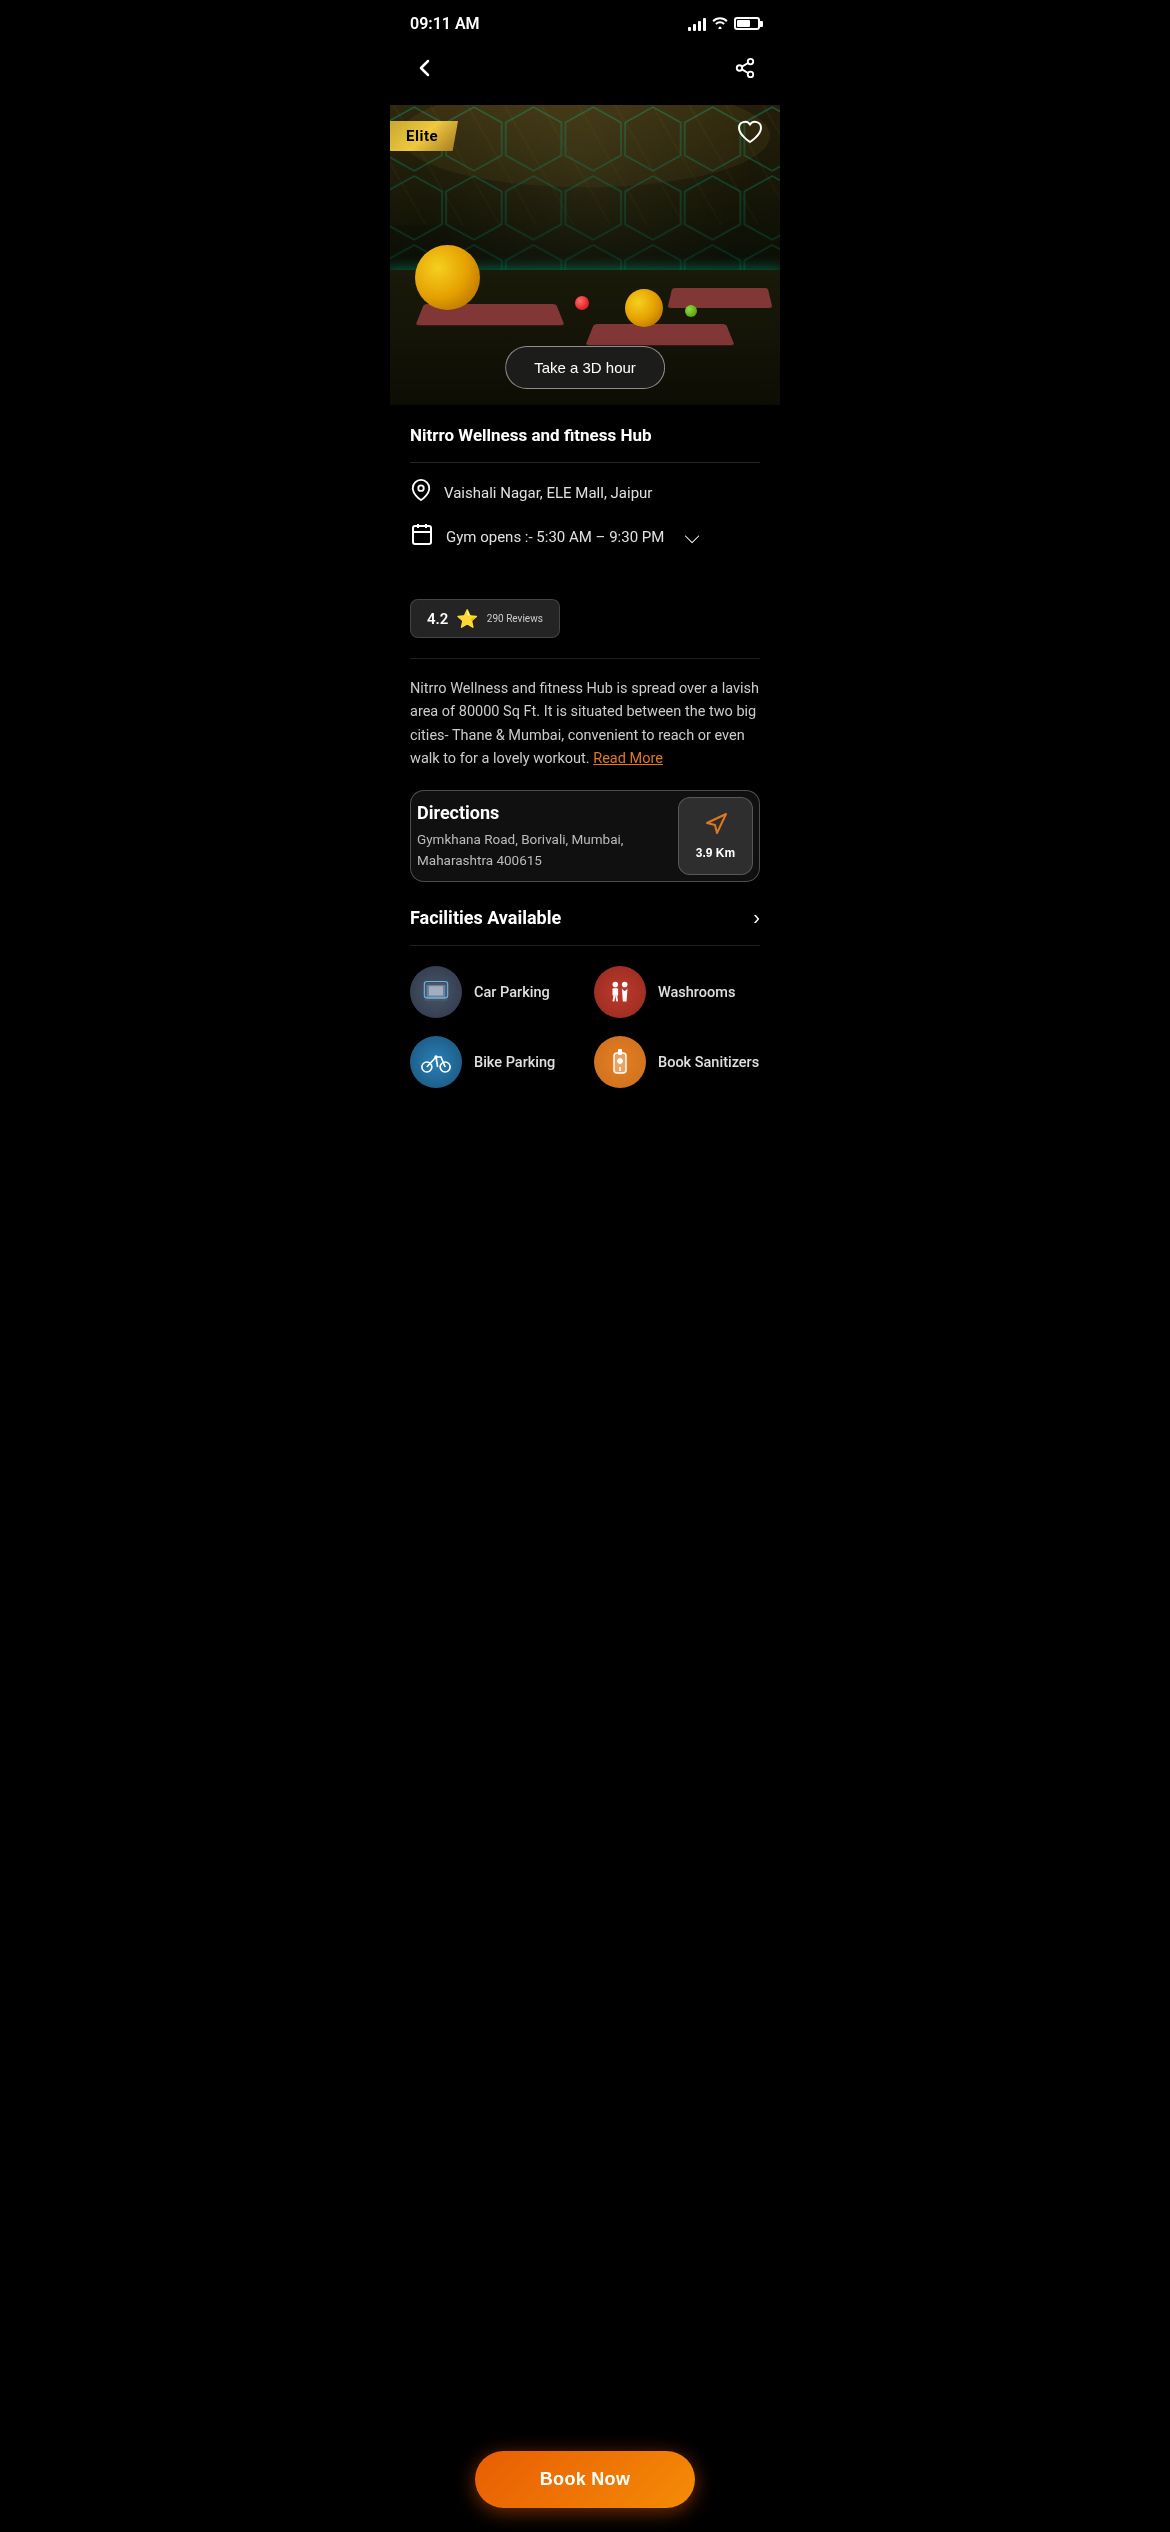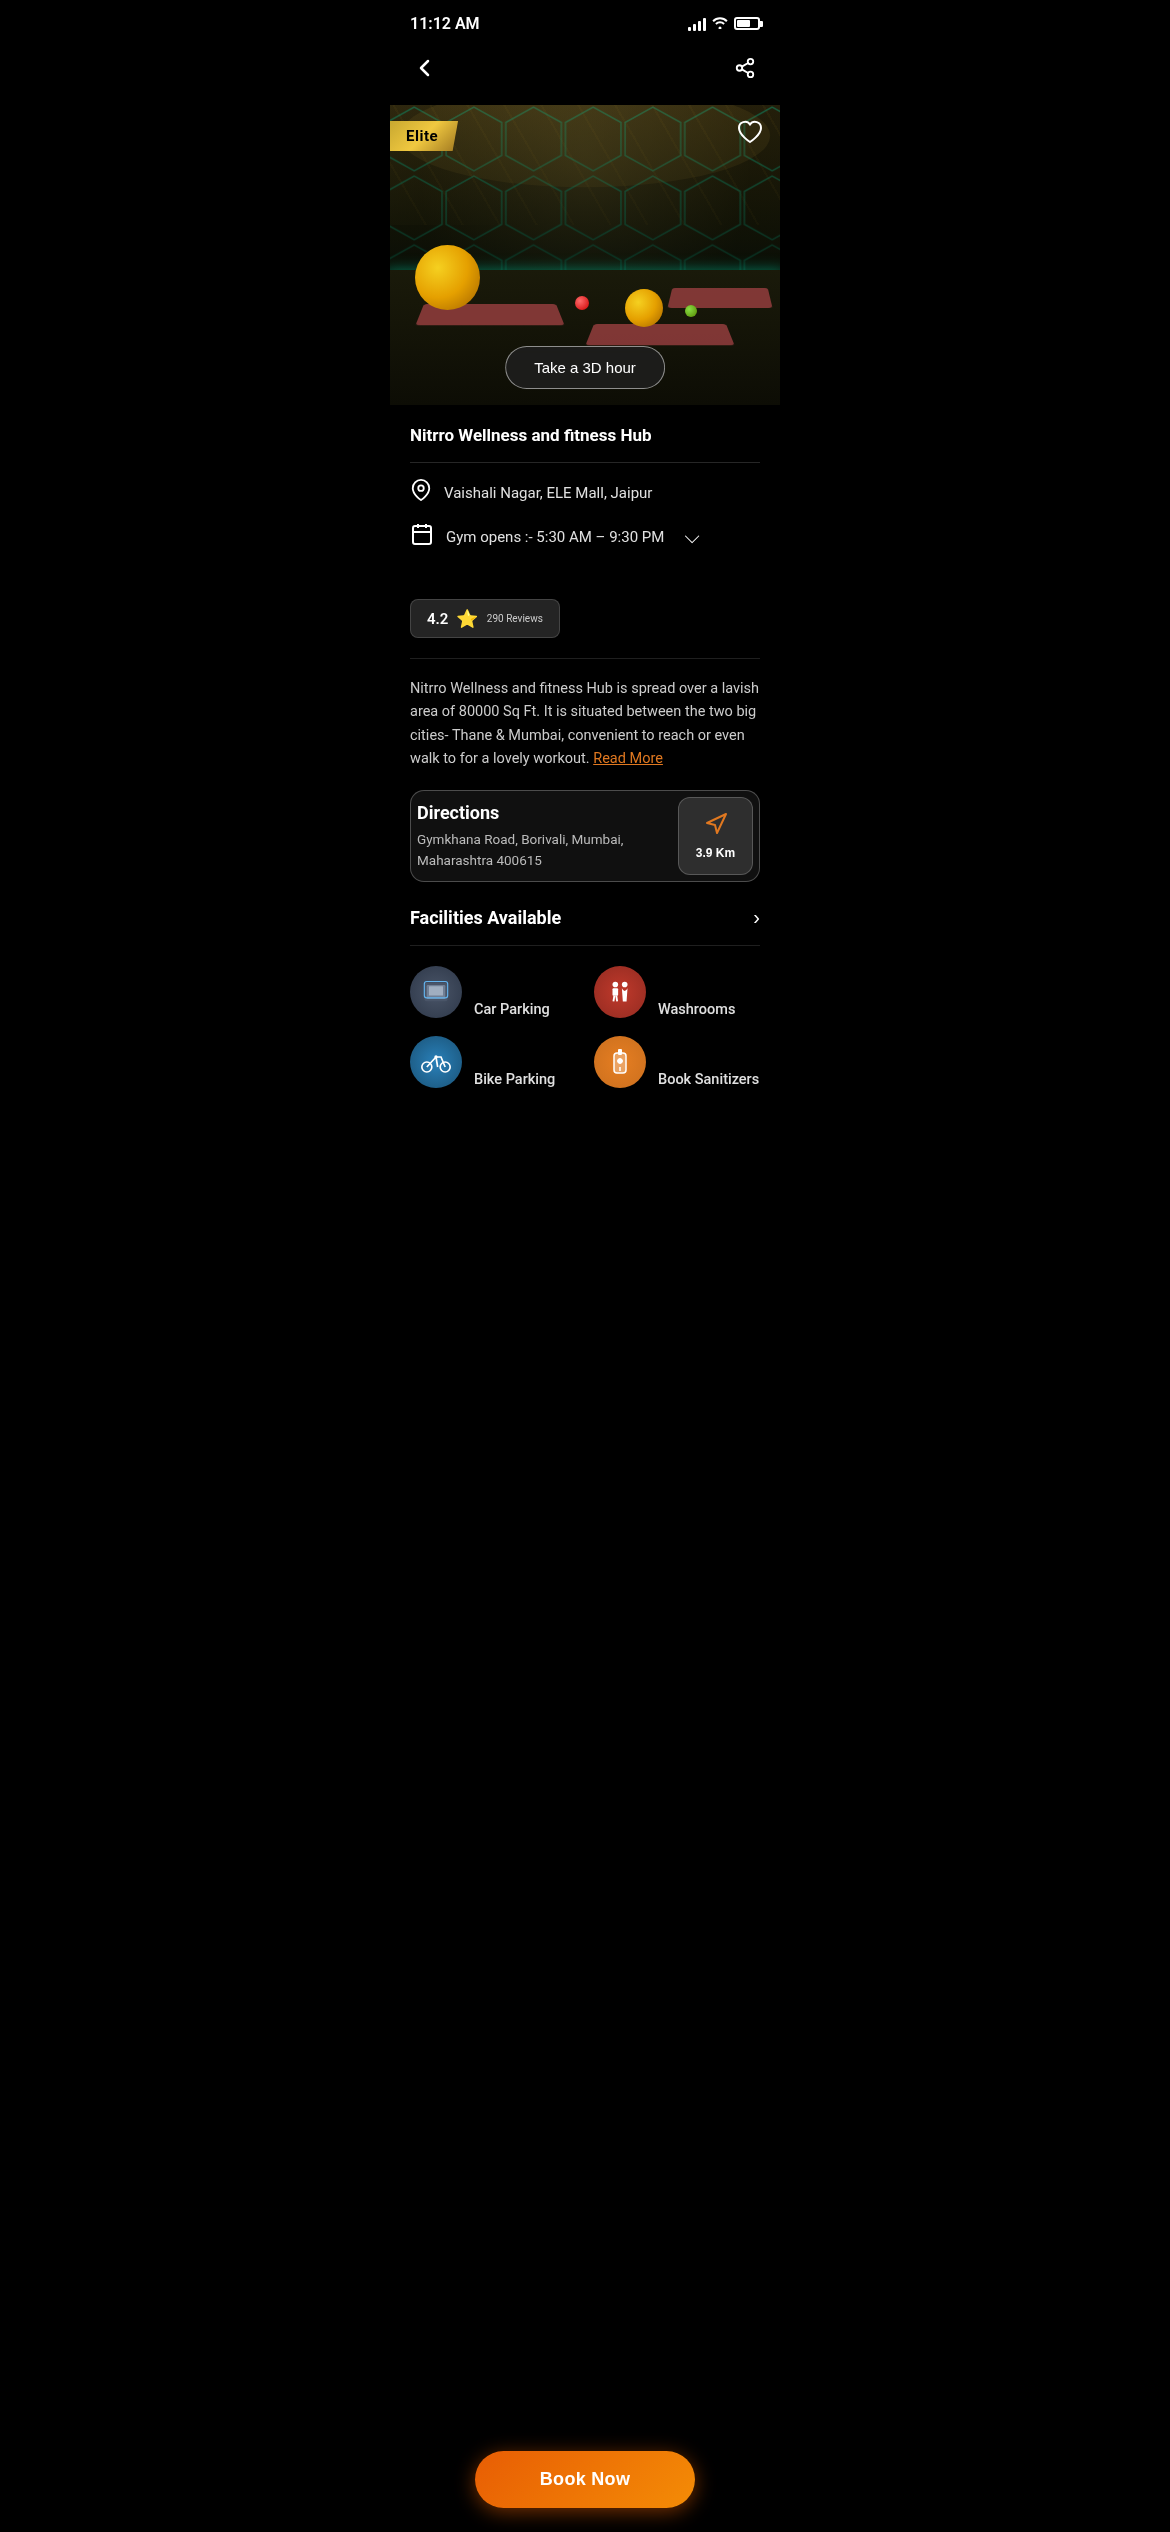--- a/index.html
+++ b/index.html
@@ -372,21 +372,21 @@
 
     .facilities-grid {
       display: grid;
       grid-template-columns: 1fr 1fr;
       gap: 18px;
       padding-bottom: 100px;
     }
 
     .facility-item {
       display: flex;
-      align-items: flex-end;
+      align-items: center;
       gap: 12px;
     }
 
     .facility-icon {
       width: 52px;
       height: 52px;
       border-radius: 50%;
       overflow: hidden;
       flex-shrink: 0;
       display: flex;
@@ -434,21 +434,21 @@
       font-weight: 600;
       cursor: pointer;
       box-shadow: 0 4px 20px rgba(232,93,4,0.5);
       letter-spacing: 0.3px;
     }
   </style>
 </head>
 <body>
 
 <div class="status-bar">
-  <span class="status-time">11:12 AM</span>
+  <span class="status-time">09:11 AM</span>
   <div class="status-icons">
     <div class="signal-bars">
       <span></span>
         <span></span>
         <span></span>
         <span></span>
     </div>
     <span class="wifi-icon">
       <svg width="16" height="12" viewBox="0 0 16 12" fill="white">
         <path d="M8 9.5a1.5 1.5 0 1 1 0 3 1.5 1.5 0 0 1 0-3zm-4.8-3.2a6.8 6.8 0 0 1 9.6 0l-1.4 1.4a4.8 4.8 0 0 0-6.8 0L3.2 6.3zm-2.8-2.8a10.6 10.6 0 0 1 15.2 0l-1.4 1.4A8.6 8.6 0 0 0 1.8 4.9L.4 3.5z"></path>

